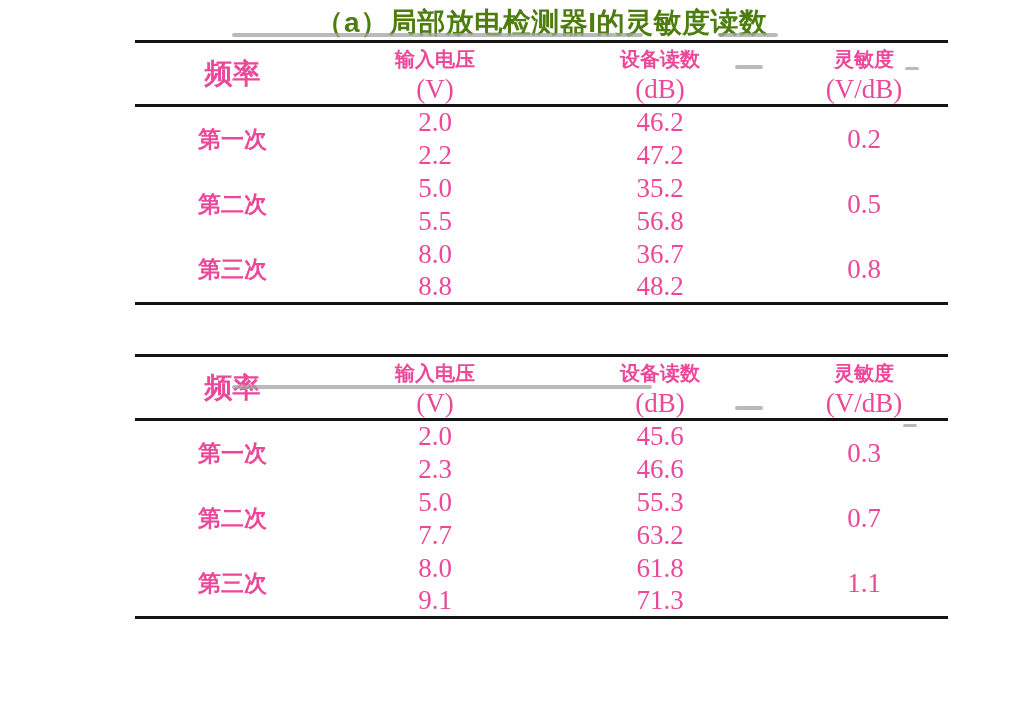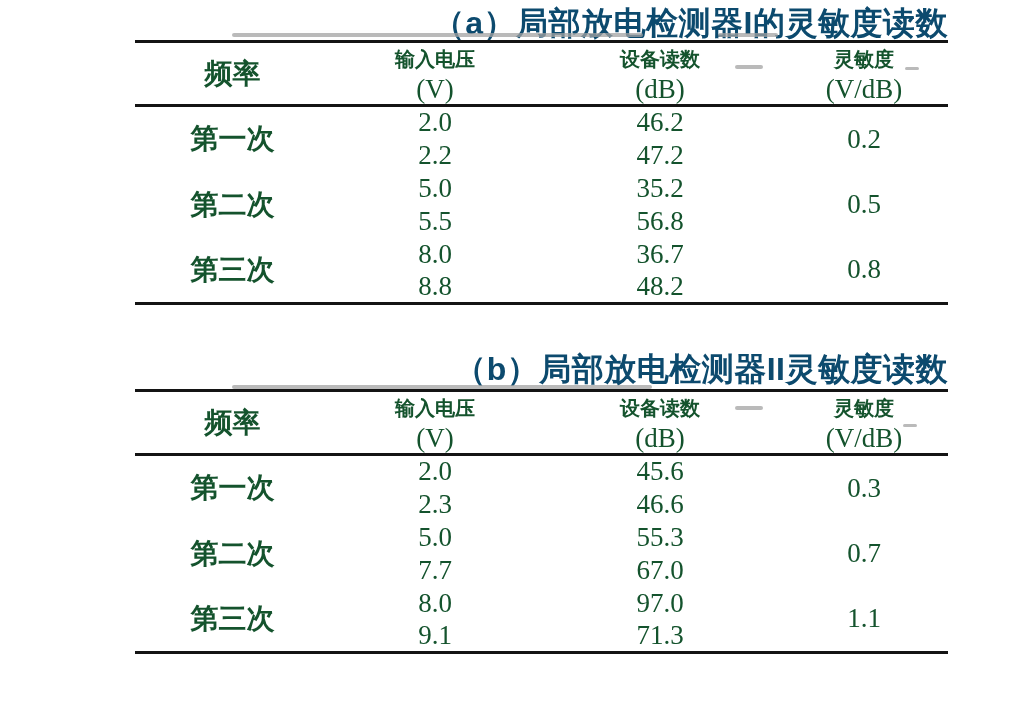--- a/index.html
+++ b/index.html
@@ -23,57 +23,57 @@
     font-weight: 400;
   }
   .tbl-section {
     position: absolute;
     left: 135px;
     width: 813px;
   }
   #tbl-a { top: 8px; }
   #tbl-b { top: 354px; }
   .tbl-title {
-    text-align: right;
-    font-size: 32px;
+    text-align: center;
+    font-size: 28px;
     letter-spacing: 0.5px;
-    color: #0c4a6e;
+    color: #4d7c0f;
     white-space: nowrap;
   }
   #tbl-a .tbl-title { height: 32px; line-height: 30px; }
   #tbl-b .tbl-title { height: 35px; line-height: 31px; }
   table.sens-table {
     border-collapse: collapse;
     table-layout: fixed;
     width: 813px;
     border-top: 3px solid #141414;
     border-bottom: 3px solid #141414;
   }
   table.sens-table thead tr { height: 64px; }
   table.sens-table thead { border-bottom: 3px solid #141414; }
   table.sens-table tbody tr { height: 33px; }
   th, td {
     padding: 0;
     margin: 0;
     text-align: center;
     vertical-align: middle;
-    color: #14532d;
+    color: #ec4899;
   }
   th { font-weight: 600; }
   .hdr-line1 {
     font-size: 20px;
     line-height: 31px;
   }
   .hdr-line2 {
     font-size: 27px;
     line-height: 29px;
     font-weight: 400;
   }
   th.freq-hdr { font-size: 28px; }
-  td.trial-cell { font-size: 28px; }
+  td.trial-cell { font-size: 23px; }
   td.num-cell, td.sens-cell { font-size: 27px; }
   
   .artifact {
     position: absolute;
     background: #a3a3a3;
     opacity: 0.75;
     border-radius: 2px;
   }
   #tbl-a .title-underline { left: 97px;  top: 25px; width: 411px; height: 4px; }
   #tbl-a .title-dash      { left: 583px; top: 25px; width: 60px;  height: 4px; }
@@ -146,21 +146,20 @@
       </tr>
       <tr>
         <td class="num-cell lat">8.8</td>
         <td class="num-cell lat">48.2</td>
       </tr>
     </tbody>
   </table>
 </section>
 
 <section class="tbl-section" id="tbl-b">
-  <div class="tbl-title cjk">（b）局部放电检测器II灵敏度读数</div>
   <div class="artifact title-underline"></div>
   <div class="artifact hdr-dash-reading"></div>
   <div class="artifact hdr-dash-sensitivity"></div>
 
   <table class="sens-table">
     <colgroup>
       <col style="width:195px">
         <col style="width:210px">
         <col style="width:240px">
         <col style="width:168px">
@@ -194,26 +193,26 @@
         <td class="num-cell lat">46.6</td>
       </tr>
       <tr>
         <td rowspan="2" class="trial-cell cjk">第二次</td>
         <td class="num-cell lat">5.0</td>
         <td class="num-cell lat">55.3</td>
         <td rowspan="2" class="sens-cell lat">0.7</td>
       </tr>
       <tr>
         <td class="num-cell lat">7.7</td>
-        <td class="num-cell lat">67.0</td>
+        <td class="num-cell lat">63.2</td>
       </tr>
       <tr>
         <td rowspan="2" class="trial-cell cjk">第三次</td>
         <td class="num-cell lat">8.0</td>
-        <td class="num-cell lat">97.0</td>
+        <td class="num-cell lat">61.8</td>
         <td rowspan="2" class="sens-cell lat">1.1</td>
       </tr>
       <tr>
         <td class="num-cell lat">9.1</td>
         <td class="num-cell lat">71.3</td>
       </tr>
     </tbody>
   </table>
 </section>
 

